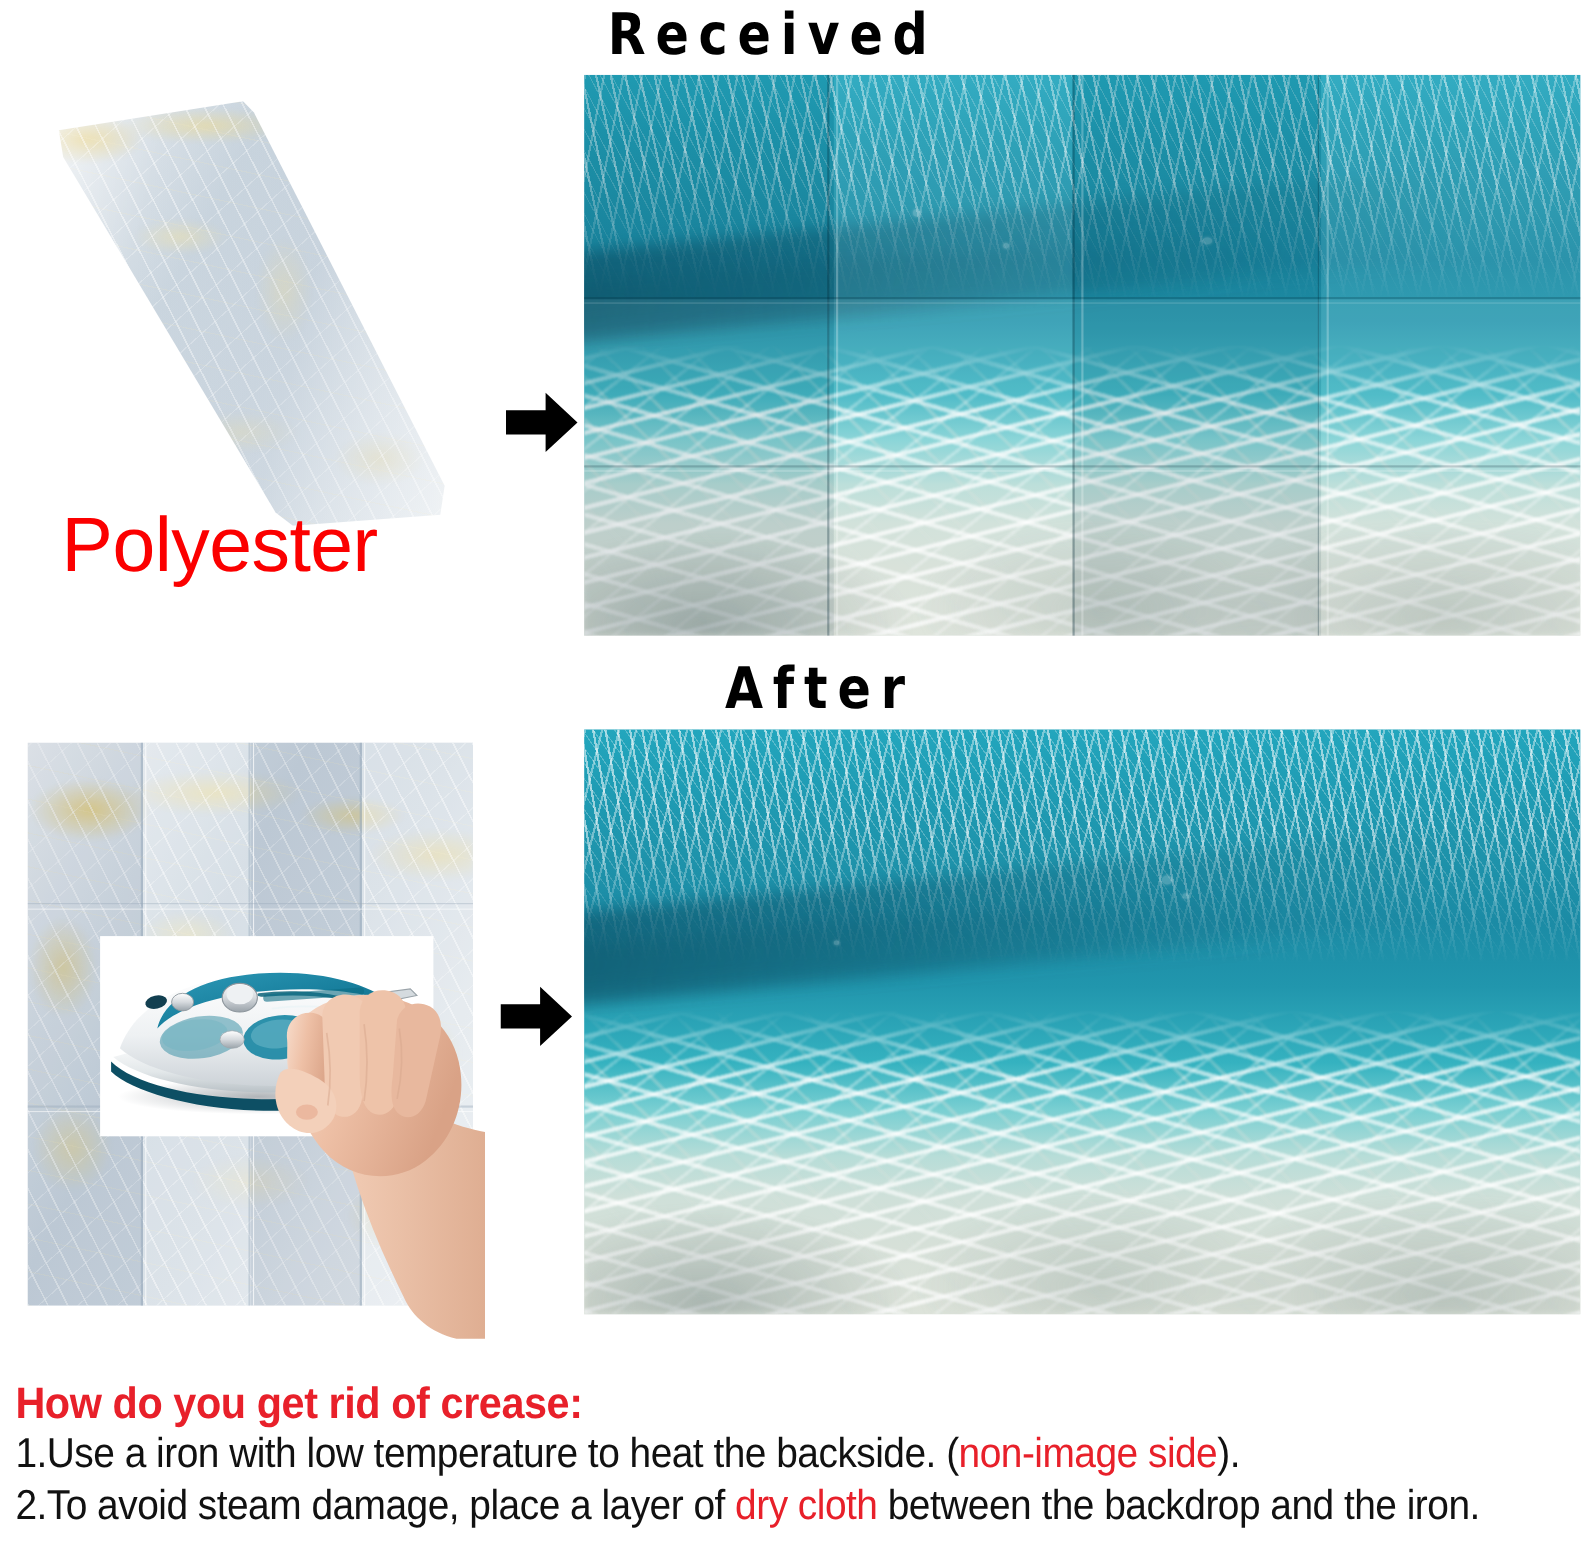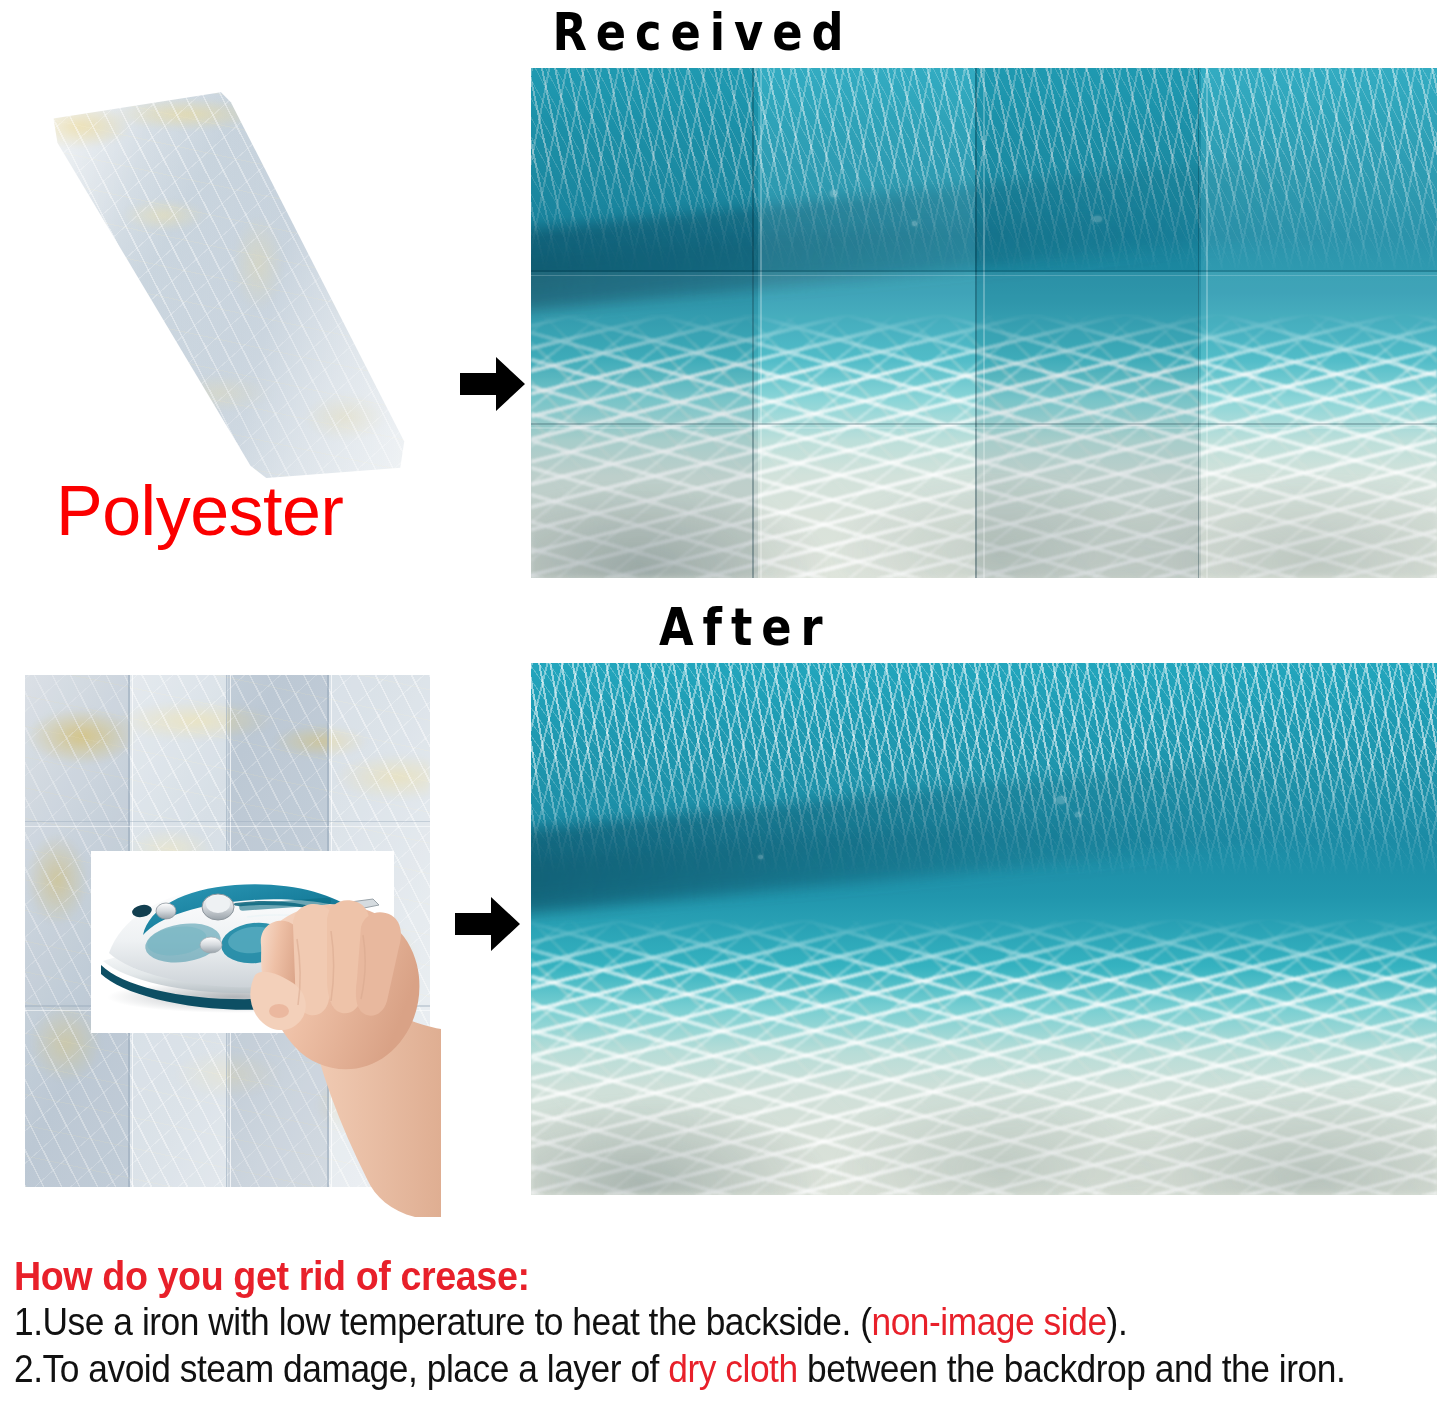--- a/index.html
+++ b/index.html
@@ -19,21 +19,21 @@
     white-space:nowrap;
     transform:scaleX(.86);
     transform-origin:center center;
   }
   #title-received-wrap{ position:absolute; left:447px; top:2px; width:510px; text-align:center; }
   #title-after-wrap  { position:absolute; left:600px; top:597px; width:290px; text-align:center; }
   .sect-title.inner{ position:relative; left:auto; top:auto; display:inline-block; font-size:52px; }
 
   
   #polyester-label{
-    position:absolute;left:56px;top:476px;
+    position:absolute;left:56px;top:460px;
     font-size:70px;line-height:70px;color:#fb0000;
     font-family:"Liberation Sans","DejaVu Sans",sans-serif;
     font-weight:normal;letter-spacing:-0.5px;z-index:6;
   }
 
   
   .arrow{position:absolute;z-index:7;}
   #arrow-received{left:460px;top:355px;}
   #arrow-after{left:455px;top:895px;}
 

